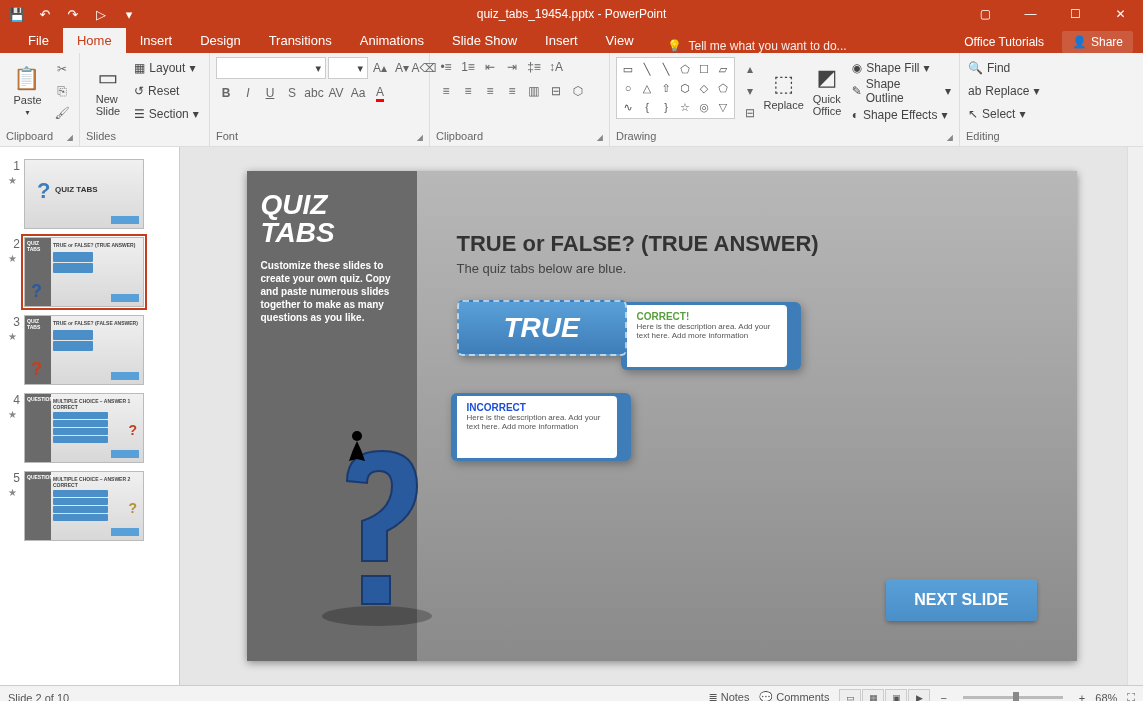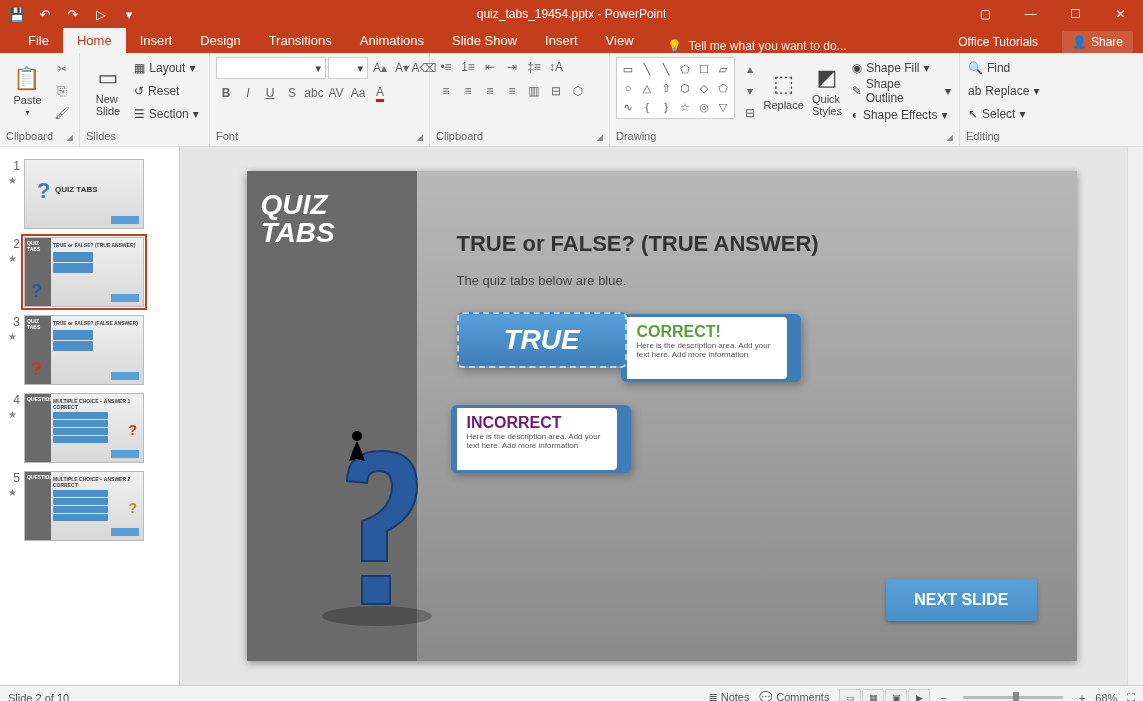--- a/index.html
+++ b/index.html
@@ -6,21 +6,21 @@
 body{background:#fff;width:1143px;height:701px;overflow:hidden;font-size:12px;color:#444}
 .titlebar{height:28px;background:#C43E1C;color:#fff;display:flex;align-items:center;position:relative}
 .qat{display:flex;gap:2px;padding-left:4px}
 .qat-btn{width:26px;height:24px;display:flex;align-items:center;justify-content:center;color:#fff;font-size:13px}
 .title-text{position:absolute;left:50%;transform:translateX(-50%);font-size:12px}
 .win-ctrls{position:absolute;right:0;display:flex}
 .win-btn{width:45px;height:28px;display:flex;align-items:center;justify-content:center;font-size:12px}
 .tabs{height:25px;background:#C43E1C;color:#fff;display:flex;align-items:flex-end;padding-left:14px;position:relative}
 .tab{padding:5px 14px 5px;font-size:13px;cursor:pointer}
 .tab.active{background:#F3F3F3;color:#C43E1C}
-.tab-right{position:absolute;right:10px;display:flex;align-items:center;gap:24px}
+.tab-right{position:absolute;right:10px;display:flex;align-items:center;gap:18px}
 .share-btn{background:rgba(255,255,255,0.15);padding:4px 10px;border-radius:2px;display:flex;align-items:center;gap:4px}
 .tell-me{color:#fff;opacity:.9;font-size:12px;display:flex;align-items:center;gap:6px}
 .ribbon{height:94px;background:#F3F3F3;border-bottom:1px solid #ddd;display:flex}
 .group{border-right:1px solid #ddd;padding:2px 6px 2px;display:flex;flex-direction:column;justify-content:space-between;height:100%}
 .group-body{display:flex;gap:2px;flex:1;align-items:flex-start;padding-top:2px}
 .group-label{text-align:left;font-size:11px;color:#666;padding-bottom:2px;position:relative}
 .dlg-launch{position:absolute;right:0;bottom:2px;font-size:8px;color:#888}
 .big-btn{display:flex;flex-direction:column;align-items:center;justify-content:center;gap:2px;width:44px;height:68px;font-size:11px;color:#444}
 .big-btn .ico{font-size:22px}
 .mini-col{display:flex;flex-direction:column;gap:2px;justify-content:center;height:68px}
@@ -44,28 +44,28 @@
 .thumb-next{position:absolute;right:4px;bottom:4px;width:28px;height:8px;background:#5aa0d8}
 .canvas-area{flex:1;display:flex;align-items:center;justify-content:center;overflow:auto;position:relative}
 .scroll-v{position:absolute;right:0;top:0;width:16px;height:100%;background:#f0f0f0;border-left:1px solid #ddd}
 .slide{width:830px;height:490px;background:linear-gradient(180deg,#b8b8b8,#8a8a8a);box-shadow:0 2px 8px rgba(0,0,0,.4);position:relative;display:flex}
 .slide-side{width:170px;background:#6a6a6a;color:#fff;padding:20px 14px}
 .slide-title{font-size:28px;font-weight:bold;font-style:italic;line-height:1}
 .slide-desc{font-size:10px;margin-top:12px;font-weight:bold;line-height:1.3}
 .qmark{position:absolute;left:60px;bottom:20px;width:150px;height:220px}
 .slide-main{flex:1;padding:60px 40px 20px;position:relative}
 .q-title{font-size:22px;font-weight:bold;color:#333}
-.q-sub{font-size:13px;color:#444;margin-top:16px}
+.q-sub{font-size:13px;color:#444;margin-top:4px}
 .answer-row{display:flex;margin-top:24px;filter:drop-shadow(2px 3px 4px rgba(0,0,0,.3))}
 .answer-tab{width:170px;height:56px;background:linear-gradient(180deg,#5aa0d8,#3e7db8);color:#fff;display:flex;align-items:center;justify-content:center;font-size:28px;font-weight:bold;font-style:italic;border:2px dashed rgba(255,255,255,.6);border-radius:6px}
 .answer-card{width:160px;height:62px;background:#fff;padding:6px 10px;font-size:8px;color:#555;position:relative;margin-top:5px;border-radius:0 4px 4px 0}
 .answer-card-bg{position:absolute;right:-14px;top:-3px;width:180px;height:68px;background:#3e7db8;border-radius:6px;z-index:-1}
-.card-head{font-size:16px;font-weight:bold}
+.card-head{font-size:10px;font-weight:bold}
 .card-head.green{color:#5a9e3e}
-.card-head.orange{color:#701a75}
+.card-head.orange{color:#1d4ed8}
 .next-btn{position:absolute;right:40px;bottom:40px;background:linear-gradient(180deg,#5aa0d8,#4a8fc7);color:#fff;font-size:16px;font-weight:bold;padding:12px 28px;border-radius:4px;box-shadow:0 2px 4px rgba(0,0,0,.3)}
 .statusbar{height:24px;background:#F3F3F3;border-top:1px solid #ccc;display:flex;align-items:center;padding:0 8px;font-size:11px;color:#555;justify-content:space-between}
 .status-right{display:flex;align-items:center;gap:10px}
 .view-btns{display:flex;gap:1px}
 .view-btn{width:22px;height:18px;border:1px solid #ccc;background:#eee;font-size:9px;display:flex;align-items:center;justify-content:center}
 .zoom-slider{width:100px;height:3px;background:#bbb;position:relative;margin:0 6px}
 .zoom-thumb{position:absolute;left:50%;top:-4px;width:6px;height:11px;background:#888}
 svg{display:block}
 </style>
 </head>
@@ -227,21 +227,21 @@
           <div class="mini">▾</div>
           <div class="mini">⊟</div>
         </div>
       <div class="big-btn">
           <span class="ico">⬚</span>
           <span>Replace</span>
         </div>
       <div class="big-btn">
           <span class="ico">◩</span>
           <span style="white-space:pre">Quick
-Styles</span>
+Office</span>
         </div>
       <div class="mini-col" style="width:110px">
         <div class="row-item">◉ <span>Shape Fill</span> ▾</div>
         <div class="row-item">✎ <span>Shape Outline</span> ▾</div>
         <div class="row-item">◐ <span>Shape Effects</span> ▾</div>
       </div>
     </div>
     <div class="group-label"><span>Drawing</span><span class="dlg-launch">◢</span></div>
   </div>
   <div class="group" style="width:90px;border-right:none">
@@ -336,20 +336,21 @@
           <div style="position:absolute;right:6px;top:28px;color:#b89030;font-size:14px;font-weight:bold">?</div>
           <div class="thumb-next"></div>
         </div>
     </div>
   </div>
 
   <div class="canvas-area">
     <div class="slide">
       <div class="slide-side">
         <div class="slide-title">QUIZ TABS</div>
+        <div class="slide-desc">Customize these slides to create your own quiz. Copy and paste numerous slides together to make as many questions as you like.</div>
       </div>
       <svg class="qmark" viewBox="0 0 150 220">
         <path d="M 40 60 Q 40 30 75 30 Q 110 30 110 65 Q 110 95 80 110 L 80 140 L 55 140 L 55 100 Q 85 90 85 65 Q 85 50 72 50 Q 60 50 60 62 Z" fill="#2a5a9e" stroke="#1a3a6e" stroke-width="2"></path>
         <rect x="55" y="155" width="28" height="28" fill="#2a5a9e" stroke="#1a3a6e" stroke-width="2"></rect>
         <ellipse cx="70" cy="195" rx="55" ry="10" fill="rgba(0,0,0,0.25)"></ellipse>
         <g transform="translate(40,10)">
             <circle cx="10" cy="5" r="5" fill="#000"></circle>
             <path d="M 10 10 Q 5 20 2 30 L 10 28 L 18 30 Q 15 20 10 10" fill="#000"></path>
           </g>
       </svg>

